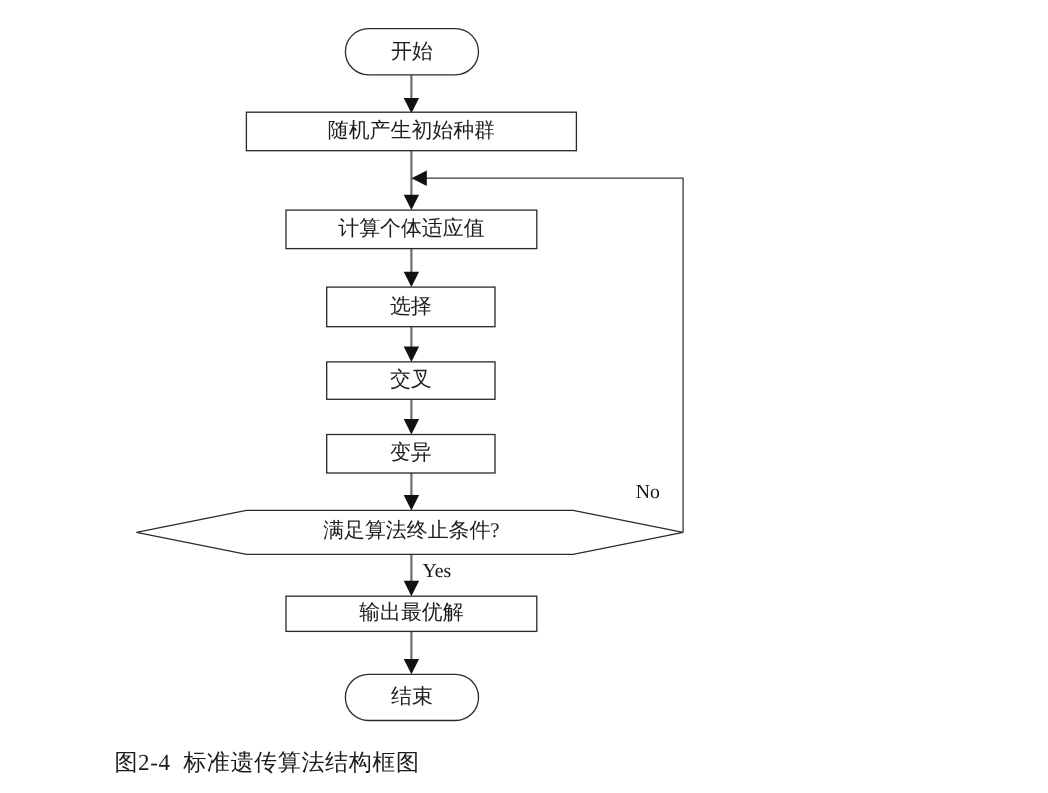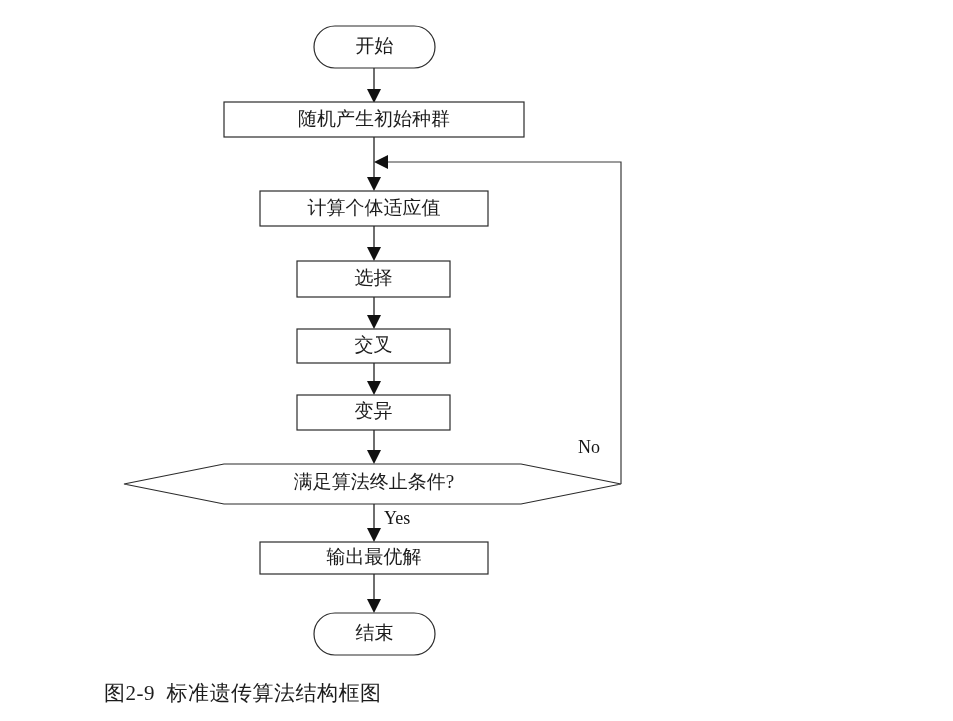--- a/index.html
+++ b/index.html
@@ -167,15 +167,15 @@
       <rect class="node-shape" x="314" y="613" width="121" height="42" rx="21" ry="21"></rect>
       <text class="node-label" x="374.5" y="635">结束</text>
     </g>
 
     <text class="edge-label" x="578" y="449">No</text>
 
     <text class="edge-label" x="384" y="520">Yes</text>
 
   </svg>
 
-  <div class="caption-text">图2-9  标准遗传算法结构框图</div>
+  <div class="caption-text">图2-4  标准遗传算法结构框图</div>
 
 </div>
 
 </body></html>

